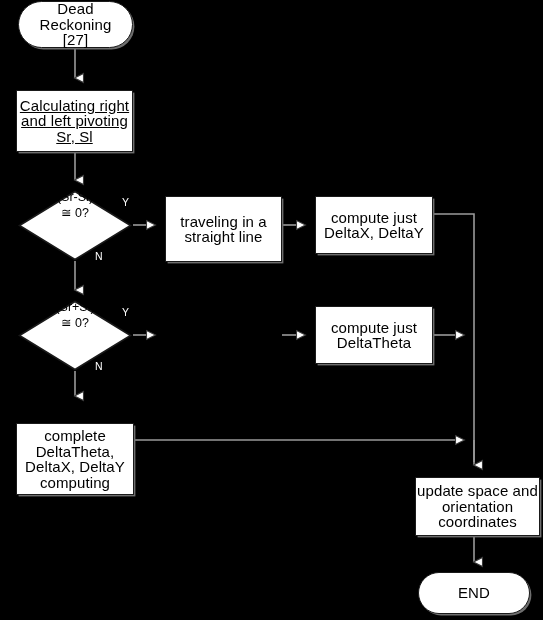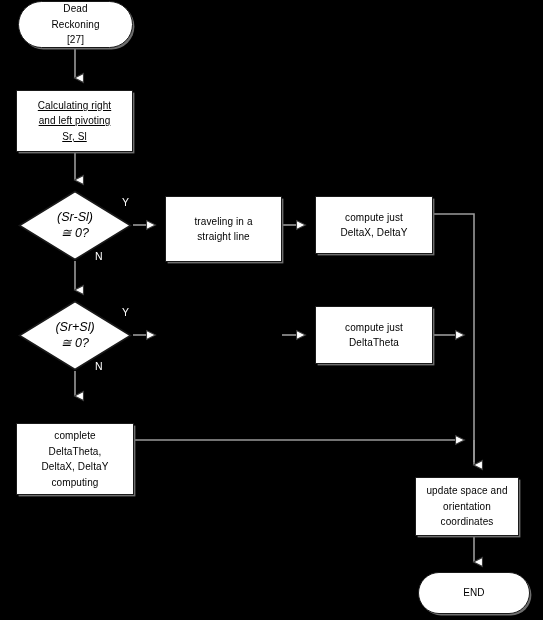--- a/index.html
+++ b/index.html
@@ -24,39 +24,37 @@
   }
   .node {
     position: absolute;
     box-sizing: border-box;
     background: #ffffff;
     color: #000000;
     display: flex;
     align-items: center;
     justify-content: center;
     text-align: center;
-    font-size: 10px;
+    font-size: 15px;
     line-height: 15.5px;
     letter-spacing: 0.1px;
   }
   .process {
     border: 1.4px solid #1a1a1a;
     box-shadow: 2px 2px 0 -0.6px #6e6e6e;
   }
   .terminator {
     border: 1.4px solid #1a1a1a;
     border-radius: 999px;
     box-shadow: 2px 2px 0 -0.6px #6e6e6e;
   }
   .diamond-wrap {
     position: absolute;
     display: flex;
-    align-items: center;
     justify-content: center;
-    font-style: italic;
   }
   .diamond-shape {
     position: absolute;
     left: 0;
     top: 0;
     width: 100%;
     height: 100%;
   }
   .diamond-text {
     position: relative;
@@ -174,21 +172,21 @@
     <span>DeltaTheta</span>
   </div>
 
   <div class="node process" style="left:16px; top:423px; width:118px; height:72px; flex-direction:column;">
     <span>complete</span>
     <span>DeltaTheta,</span>
     <span>DeltaX, DeltaY</span>
     <span>computing</span>
   </div>
 
-  <div class="node process" style="left:415px; top:477px; width:104px; height:59px; flex-direction:column;">
+  <div class="node process" style="left:415px; top:477px; width:125px; height:59px; flex-direction:column;">
     <span>update space and</span>
     <span>orientation</span>
     <span>coordinates</span>
   </div>
 
   <div class="node terminator" style="left:418px; top:572px; width:112px; height:42px;">
     <span>END</span>
   </div>
 
 </div>

